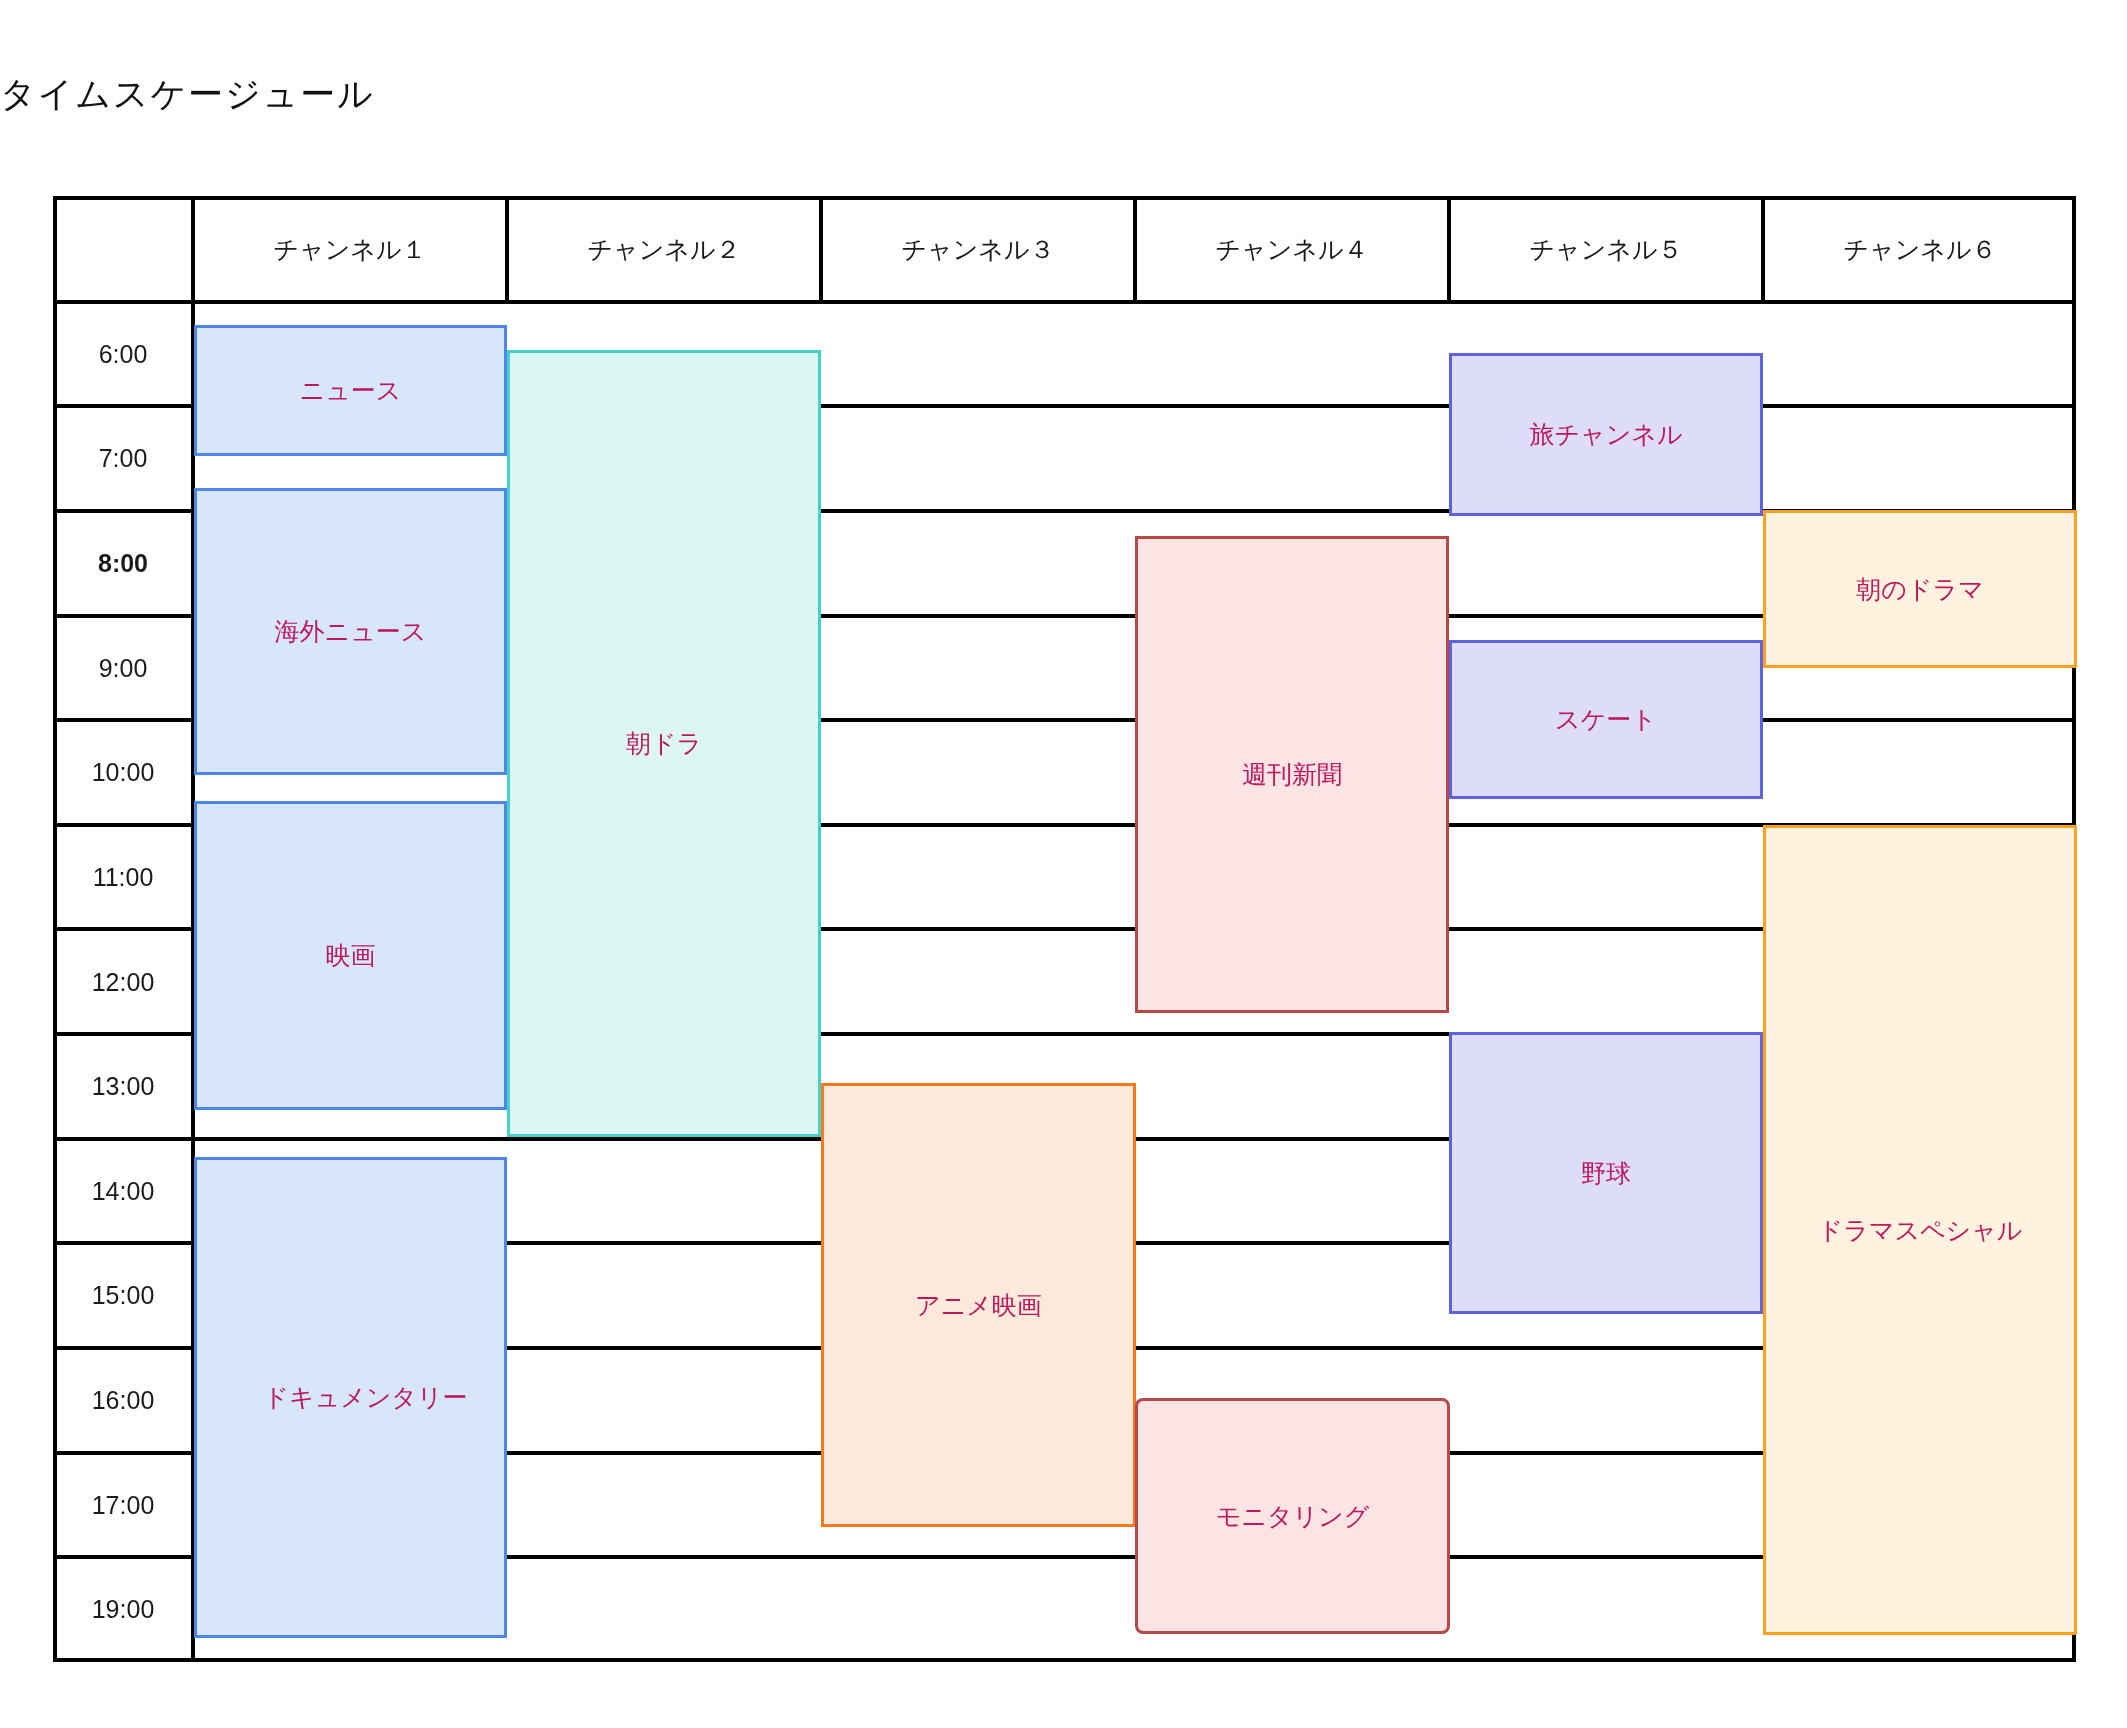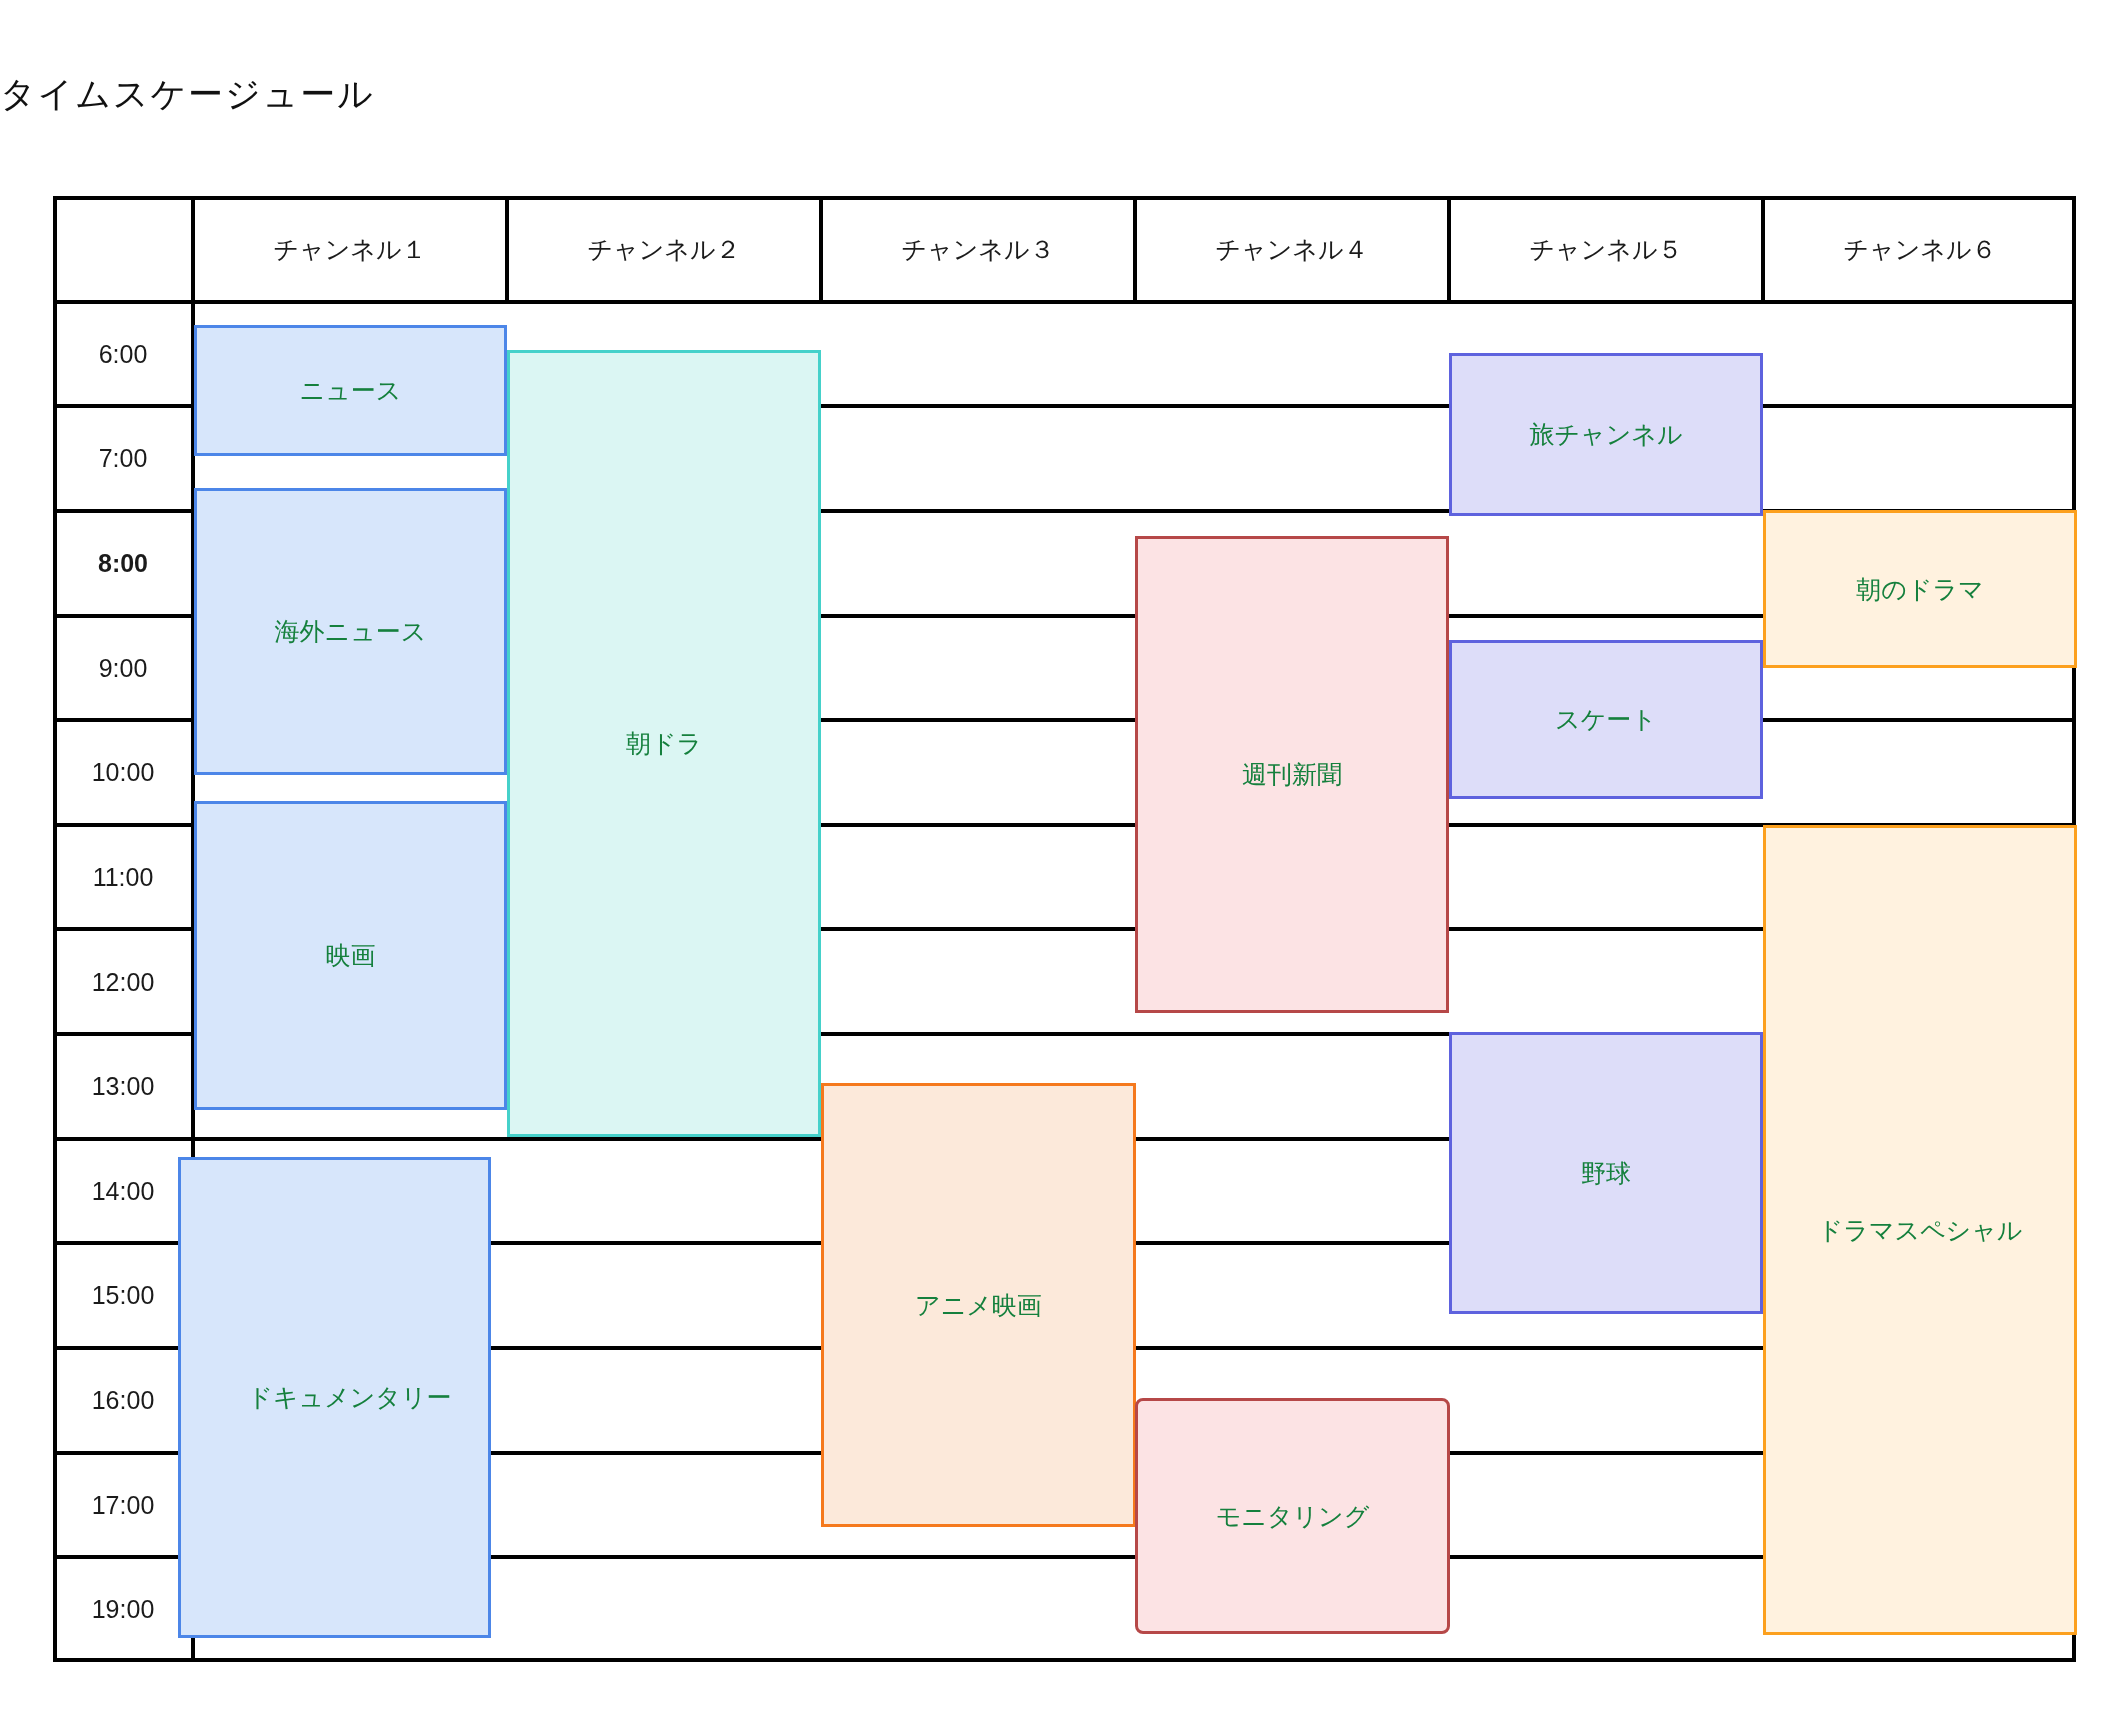--- a/index.html
+++ b/index.html
@@ -44,21 +44,21 @@
     position:absolute;
     box-sizing:border-box;
     border:3.5px solid;
     display:flex;
     align-items:center;
     justify-content:center;
   }
   .program-label{
     font-size:25px;
     white-space:nowrap;
-    color:#15803d;
+    color:#be185d;
   }
 </style>
 </head>
 <body>
 
 <div class="page">
   <div class="page-title">タイムスケージュール</div>
   <div class="schedule">
       <div class="gridline" style="left: 53px; top: 300px; width: 2023px; height: 3.5px;"></div>
       <div class="gridline" style="left: 53px; top: 404px; width: 2023px; height: 3.5px;"></div>
@@ -101,21 +101,21 @@
       <div class="time-label" style="left: 123px; top: 1609px;">19:00</div>
       <div class="program-block" style="left: 194px; top: 325px; width: 313px; height: 131px; background: rgb(215, 230, 251); border-color: rgb(76, 134, 232);">
         <span class="program-label">ニュース</span>
       </div>
       <div class="program-block" style="left: 194px; top: 488px; width: 313px; height: 287px; background: rgb(215, 230, 251); border-color: rgb(76, 134, 232);">
         <span class="program-label">海外ニュース</span>
       </div>
       <div class="program-block" style="left: 194px; top: 801px; width: 313px; height: 309px; background: rgb(215, 230, 251); border-color: rgb(76, 134, 232);">
         <span class="program-label">映画</span>
       </div>
-      <div class="program-block" style="left: 178px; top: 1157px; width: 313px; height: 481px; background: rgb(215, 230, 251); border-color: rgb(76, 134, 232); padding-left: 30px;">
+      <div class="program-block" style="left: 194px; top: 1157px; width: 313px; height: 481px; background: rgb(215, 230, 251); border-color: rgb(76, 134, 232); padding-left: 30px;">
         <span class="program-label">ドキュメンタリー</span>
       </div>
       <div class="program-block" style="left: 507px; top: 350px; width: 314px; height: 787px; background: rgb(219, 246, 243); border-color: rgb(69, 209, 202);">
         <span class="program-label">朝ドラ</span>
       </div>
       <div class="program-block" style="left: 821px; top: 1083px; width: 315px; height: 444px; background: rgb(252, 233, 218); border-color: rgb(245, 121, 29);">
         <span class="program-label">アニメ映画</span>
       </div>
       <div class="program-block" style="left: 1135px; top: 536px; width: 314px; height: 477px; background: rgb(252, 227, 228); border-color: rgb(182, 72, 72);">
         <span class="program-label">週刊新聞</span>

